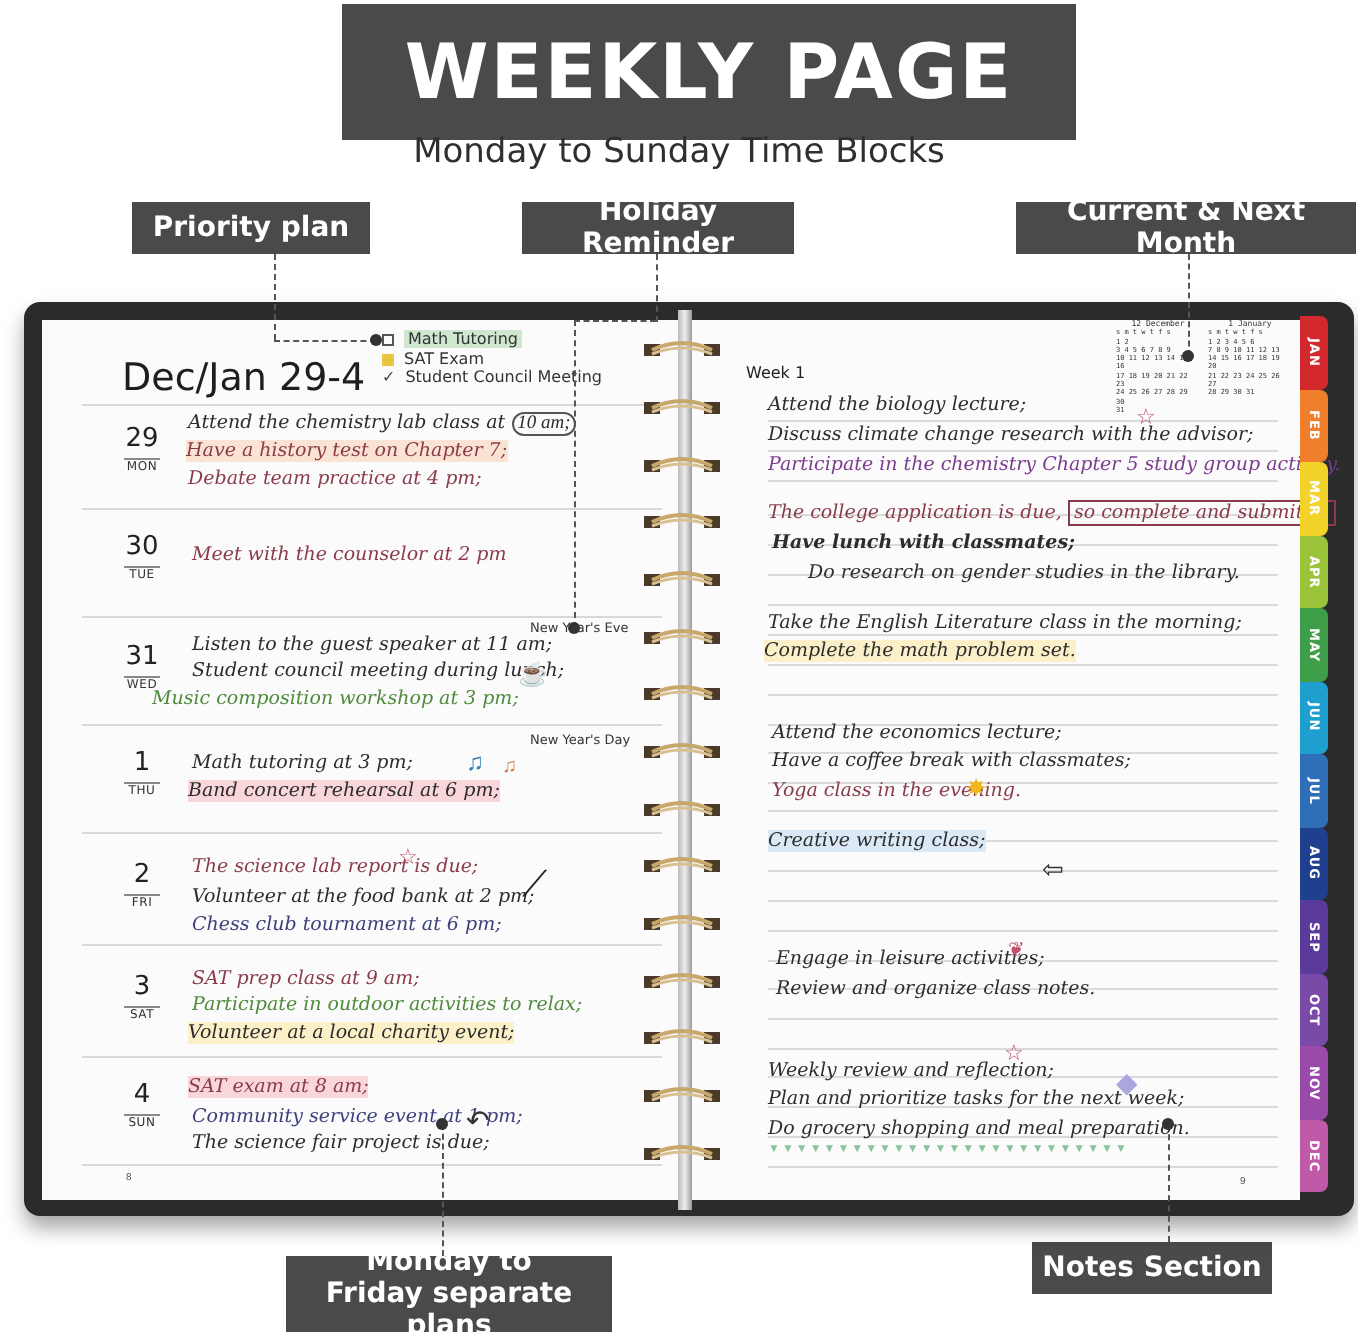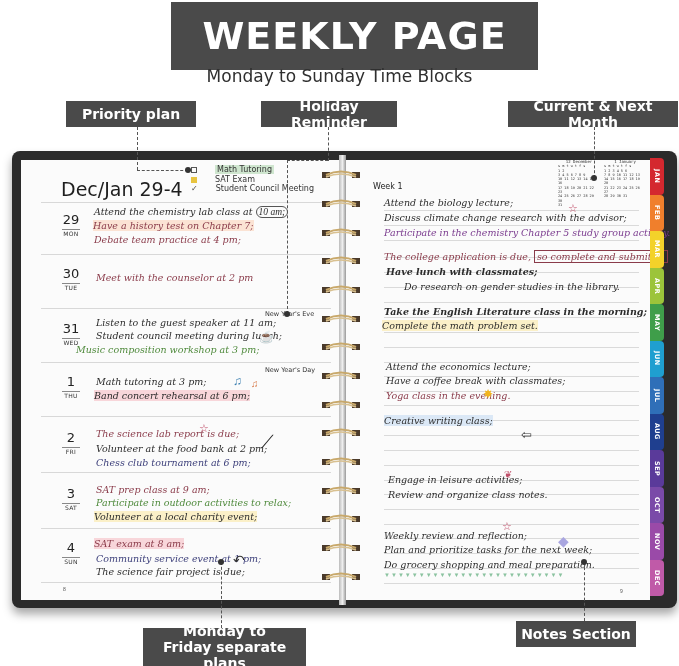--- a/index.html
+++ b/index.html
@@ -14,21 +14,21 @@
   .dash-v { position: absolute; border-left: 1.5px dashed #555; width: 0; }
   .dash-h { position: absolute; border-top: 1.5px dashed #555; height: 0; }
   .dot { position: absolute; width: 6px; height: 6px; background: #333; border-radius: 50%; }
 
   .cover { position: absolute; left: 12px; top: 151px; width: 665px; height: 457px; background: #2b2b2b; border-radius: 8px; box-shadow: 0 6px 10px rgba(0,0,0,0.35); }
   .page { position: absolute; background: #fbfbfb; }
   .page-left { left: 21px; top: 160px; width: 318px; height: 440px; }
   .page-right { left: 346px; top: 160px; width: 304px; height: 440px; }
 
   .week-title { position: absolute; left: 40px; top: 18px; font-family: "DejaVu Sans", sans-serif; font-size: 19px; color: #1e1e1e; }
-  .prio { position: absolute; left: 170px; font-size: 8px; color: #333; font-family: "DejaVu Sans", sans-serif; display: flex; align-items: center; gap: 18px; }
+  .prio { position: absolute; left: 170px; font-size: 8px; color: #333; font-family: "DejaVu Sans", sans-serif; display: flex; align-items: center; gap: 5px; }
   .prio .hl { background: #cfe6cf; padding: 0 2px; }
   .box-ic { width: 6px; height: 6px; border: 1px solid #555; display: inline-block; }
   .fill-ic { width: 6px; height: 6px; background: #e8c440; display: inline-block; }
   .check-ic { font-size: 8px; color: #444; }
 
   .sep { position: absolute; height: 1px; background: #d8d8d8; }
   .day-num { position: absolute; left: 32px; width: 36px; text-align: center; font-family: "DejaVu Sans", sans-serif; font-size: 13px; color: #222; }
   .day-num::after { content: ""; display: block; width: 18px; height: 1px; background: #888; margin: 2px auto 0; }
   .day-wd { position: absolute; left: 32px; width: 36px; text-align: center; font-family: "DejaVu Sans", sans-serif; font-size: 6px; color: #333; letter-spacing: 0.3px; }
   .task { position: absolute; font-family: "DejaVu Serif", serif; font-style: italic; font-size: 9.5px; white-space: nowrap; }
@@ -62,21 +62,21 @@
   .deco { position: absolute; font-size: 12px; }
 </style>
 </head>
 <body>
 
 <div class="title-box">
   <span>WEEKLY PAGE</span>
 </div>
 <div class="subtitle">Monday to Sunday Time Blocks</div>
 
-<div class="callout" style="left:66px;top:101px;width:130px;height:26px;">Priority plan</div>
+<div class="callout" style="left:66px;top:101px;width:119px;height:26px;">Priority plan</div>
 <div class="callout" style="left:261px;top:101px;width:136px;height:26px;">Holiday Reminder</div>
 <div class="callout" style="left:508px;top:101px;width:170px;height:26px;">Current &amp; Next Month</div>
 <div class="callout" style="left:143px;top:628px;width:163px;height:38px;padding:0 16px;">Monday to Friday separate plans</div>
 <div class="callout" style="left:516px;top:621px;width:120px;height:26px;">Notes Section</div>
 
 <div class="cover"></div>
 <div class="spine"></div>
 
 <div class="page page-left">
   <div class="week-title">Dec/Jan 29-4</div>
@@ -205,21 +205,21 @@
 
   <div class="task c-black" style="left:38px;top:37px;">Attend the biology lecture;</div>
   <div class="task c-black" style="left:38px;top:52px;">Discuss climate change research with the advisor;</div>
   <div class="task c-purple" style="left:38px;top:67px;">Participate in the chemistry Chapter 5 study group activity.</div>
   <div class="deco" style="left:222px;top:42px;color:#c0506a;font-size:11px;">☆</div>
 
   <div class="task c-maroon" style="left:38px;top:91px;"><span>The college application is due, </span><span class="boxed">so complete and submit it;</span></div>
   <div class="task c-black" style="left:40px;top:106px;font-weight:bold;">Have lunch with classmates;</div>
   <div class="task c-black" style="left:40px;top:121px;margin-left:18px;">Do research on gender studies in the library.</div>
 
-  <div class="task c-black" style="left:38px;top:146px;font-weight:bold;">Take the English Literature class in the morning;</div>
+  <div class="task c-black" style="left:38px;top:146px;">Take the English Literature class in the morning;</div>
   <div class="task c-black hl-yellow" style="left:36px;top:160px;">Complete the math problem set.</div>
 
   <div class="task c-black" style="left:40px;top:201px;">Attend the economics lecture;</div>
   <div class="task c-black" style="left:40px;top:215px;">Have a coffee break with classmates;</div>
   <div class="task c-maroon" style="left:40px;top:230px;">Yoga class in the evening.</div>
   <div class="deco" style="left:137px;top:227px;color:#f2b51e;font-size:12px;">✸</div>
 
   <div class="task c-black hl-blue" style="left:38px;top:255px;">Creative writing class;</div>
   <div class="deco" style="left:175px;top:267px;color:#333;font-size:13px;">⇦</div>
 

